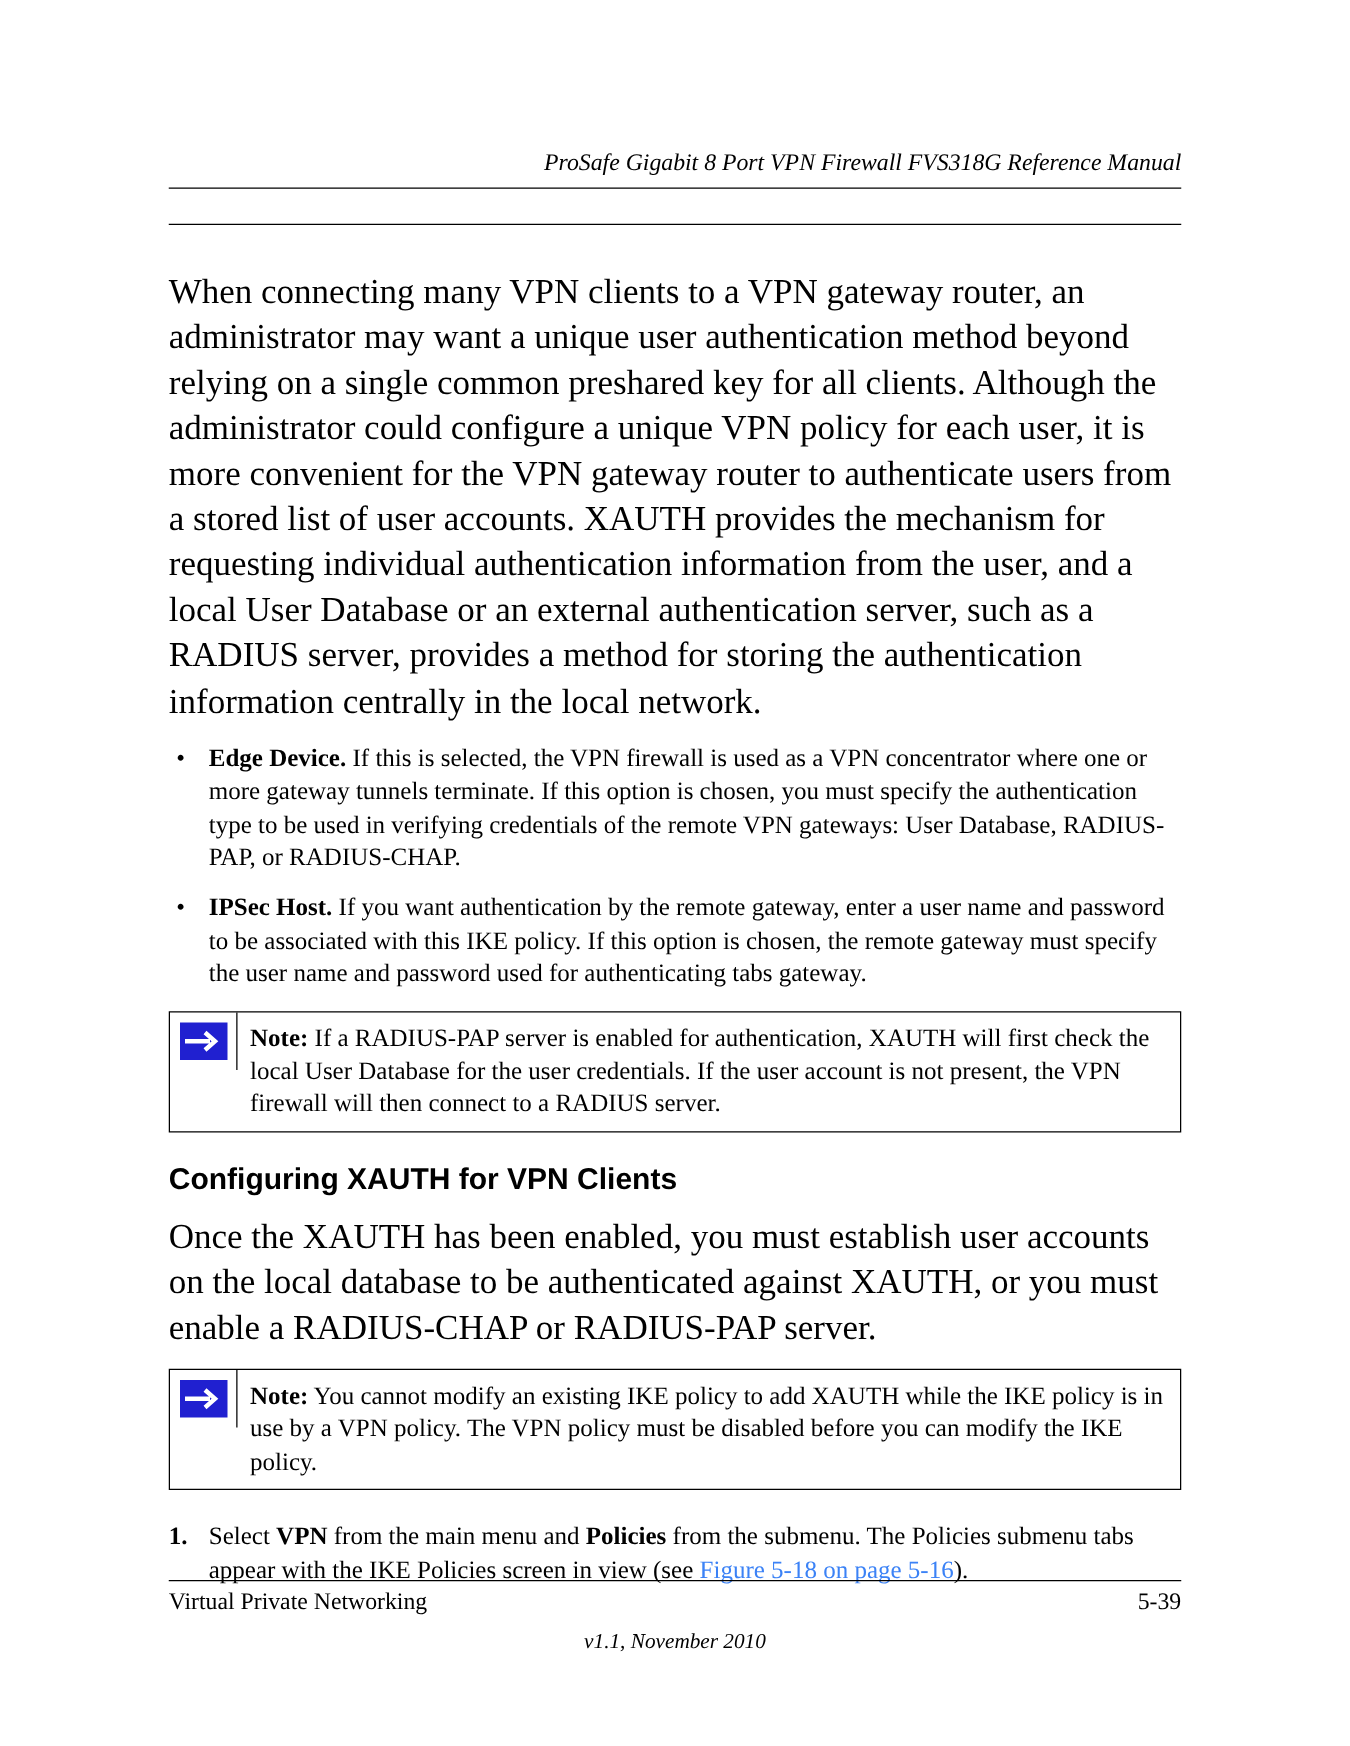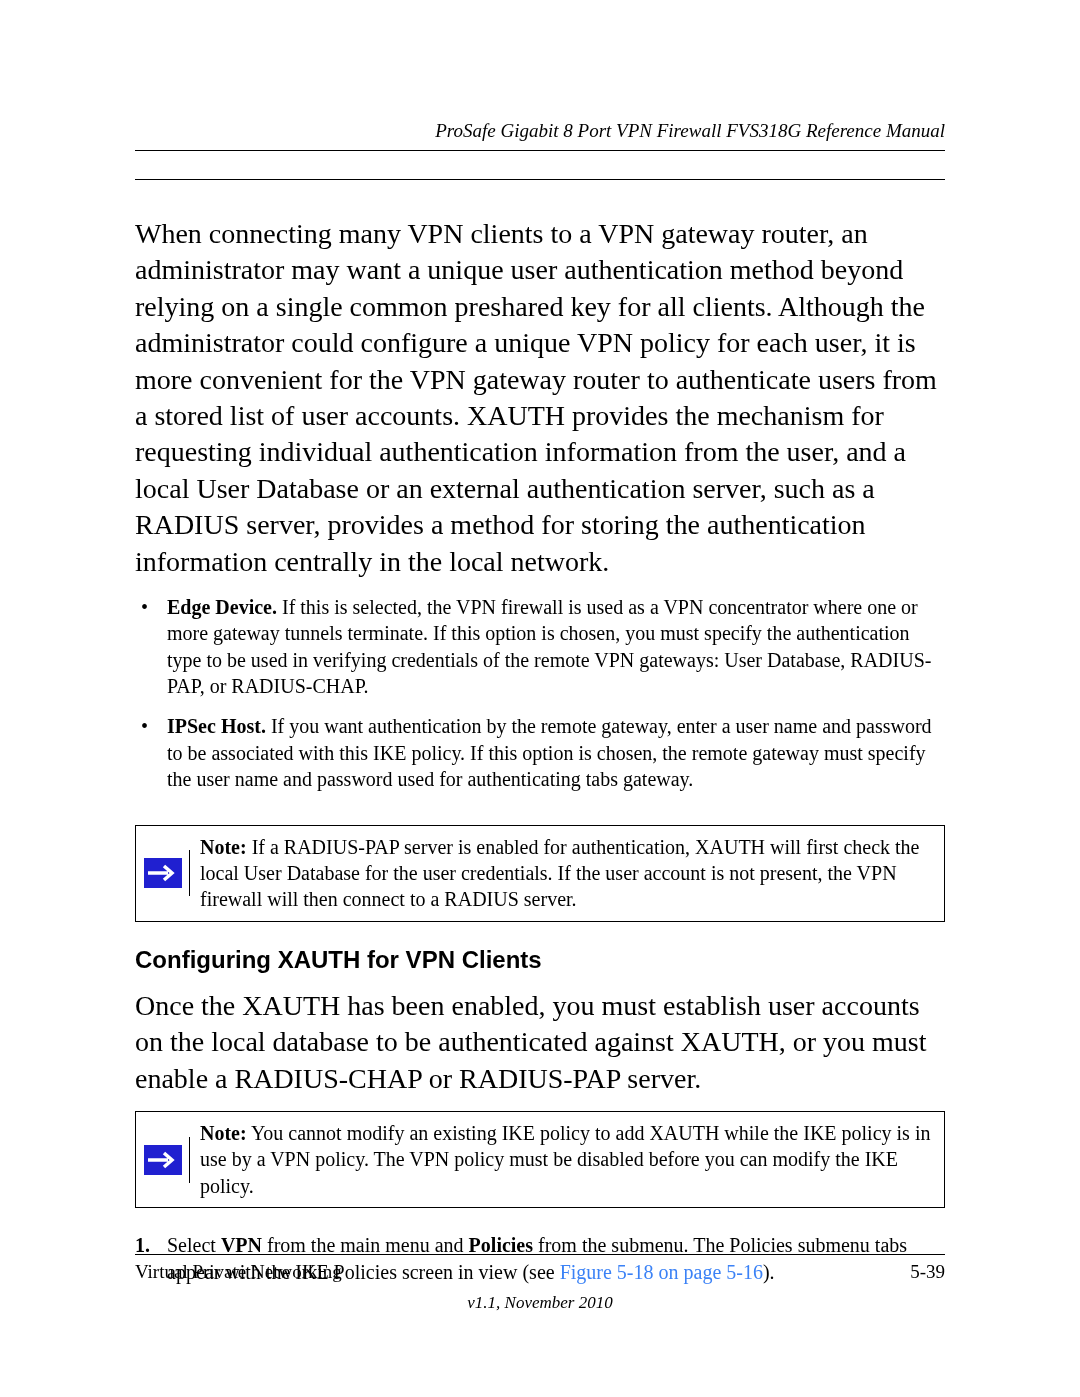--- a/index.html
+++ b/index.html
@@ -40,40 +40,40 @@
       margin-bottom: 36px;
     }
     .para {
       font-size: 28px;
       line-height: 1.3;
       margin-bottom: 14px;
       text-align: left;
     }
     .bullet-list {
       list-style: none;
-      margin-bottom: 32px;
+      margin-bottom: 16px;
     }
     .bullet-list > li {
       position: relative;
       padding-left: 32px;
       font-size: 20px;
       line-height: 1.32;
       margin-bottom: 14px;
     }
     .bullet-list > li::before {
       content: "•";
       position: absolute;
       left: 6px;
       top: 0;
       font-size: 20px;
     }
     .note-box {
       border: 1.5px solid #000;
       display: flex;
-      align-items: center;
+      align-items: flex-start;
       margin-bottom: 24px;
     }
     .note-icon-cell {
       width: 54px;
       border-right: 1.5px solid #000;
       display: flex;
       align-items: center;
       justify-content: center;
       padding: 8px 0;
     }
@@ -120,21 +120,21 @@
       font-weight: bold;
     }
     .link {
       color: #3b82f6;
     }
     .bold { font-weight: bold; }
     .footer {
       position: absolute;
       left: 135px;
       right: 135px;
-      bottom: 84px;
+      bottom: 74px;
     }
     .footer-rule {
       border-top: 1.5px solid #000;
       margin-bottom: 6px;
     }
     .footer-row {
       display: flex;
       justify-content: space-between;
       font-size: 19px;
     }

